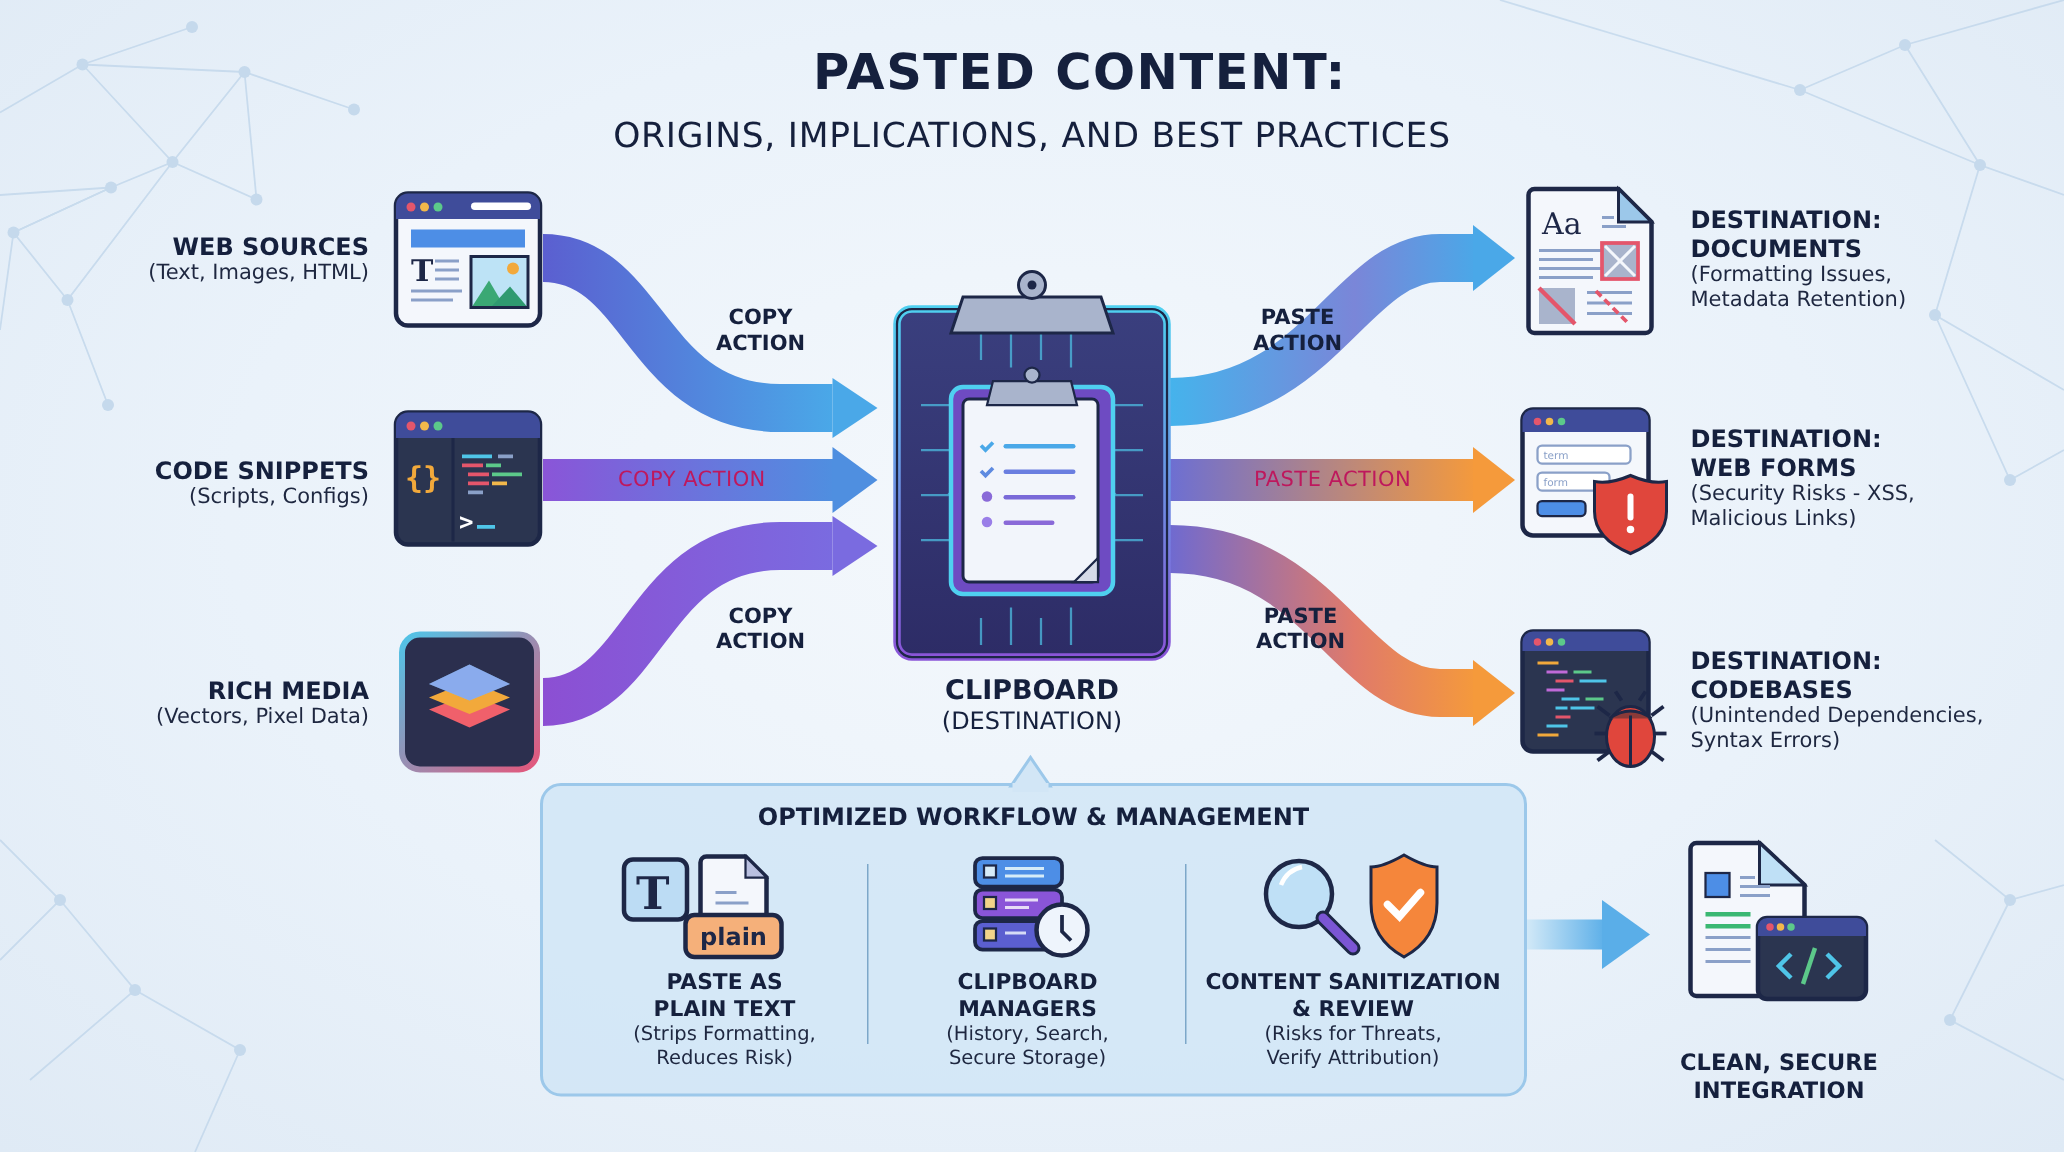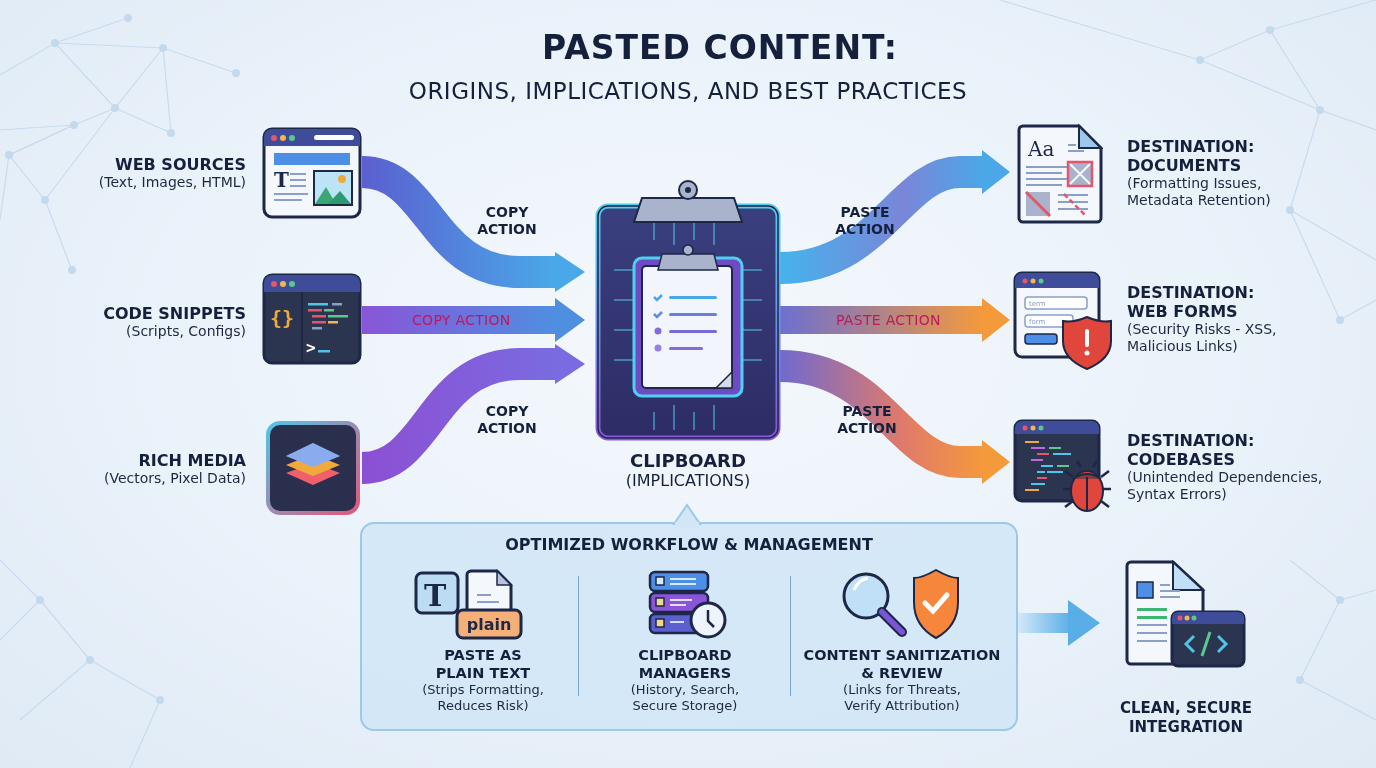--- a/index.html
+++ b/index.html
@@ -263,21 +263,21 @@
     <rect x="75" y="116" width="48" height="3" rx="1.5" fill="#4aa8e8"></rect>
   <path d="M60,134 l3,3 l5,-5" stroke="#5e8ae0" stroke-width="2.5" fill="none"></path>
     <rect x="75" y="133" width="48" height="3" rx="1.5" fill="#6a7ee0"></rect>
   <circle cx="64" cy="151" r="3.5" fill="#8a6ad8"></circle>
     <rect x="75" y="150" width="48" height="3" rx="1.5" fill="#7a6ad8"></rect>
   <circle cx="64" cy="168" r="3.5" fill="#9a7ee8"></circle>
     <rect x="75" y="167" width="34" height="3" rx="1.5" fill="#8a6ad8"></rect>
 </svg>
 <div class="abs clip-label" style="left:568px;top:450px;">
   <div class="clip-title">CLIPBOARD</div>
-  <div class="clip-sub">(IMPLICATIONS)</div>
+  <div class="clip-sub">(DESTINATION)</div>
 </div>
 
 <div class="abs action" style="left:820px;top:204px;">
   <div>PASTE</div>
     <div>ACTION</div>
 </div>
 <div class="abs action-in" style="left:836px;top:312px;">PASTE ACTION</div>
 <div class="abs action" style="left:822px;top:403px;">
   <div>PASTE</div>
     <div>ACTION</div>
@@ -424,21 +424,21 @@
 </div>
 <div class="abs ws-label" style="left:585px;top:646px;">
   <div class="ws-title">CLIPBOARD</div>
   <div class="ws-title">MANAGERS</div>
   <div class="ws-desc">(History, Search,</div>
   <div class="ws-desc">Secure Storage)</div>
 </div>
 <div class="abs ws-label" style="left:792px;top:646px;width:220px;">
   <div class="ws-title">CONTENT SANITIZATION</div>
   <div class="ws-title">&amp; REVIEW</div>
-  <div class="ws-desc">(Links for Threats,</div>
+  <div class="ws-desc">(Risks for Threats,</div>
   <div class="ws-desc">Verify Attribution)</div>
 </div>
 
 <svg class="abs" style="left:1124px;top:560px;" width="124" height="110">
   <path d="M3,6 a4,4 0 0 1 4,-4 h42 l30,28 v70 a4,4 0 0 1 -4,4 h-68 a4,4 0 0 1 -4,-4 z" fill="#f4f7fc" stroke="#1d2747" stroke-width="3"></path>
   <path d="M49,2 v28 h30 z" fill="#bfe0f6" stroke="#1d2747" stroke-width="2"></path>
   <rect x="13" y="22" width="16" height="16" fill="#4d8ee6" stroke="#1d2747" stroke-width="1.5"></rect>
   <rect x="36" y="24" width="10" height="2" fill="#8aa0c8"></rect>
     <rect x="36" y="30" width="20" height="2" fill="#8aa0c8"></rect>
     <rect x="36" y="36" width="20" height="2" fill="#8aa0c8"></rect>

